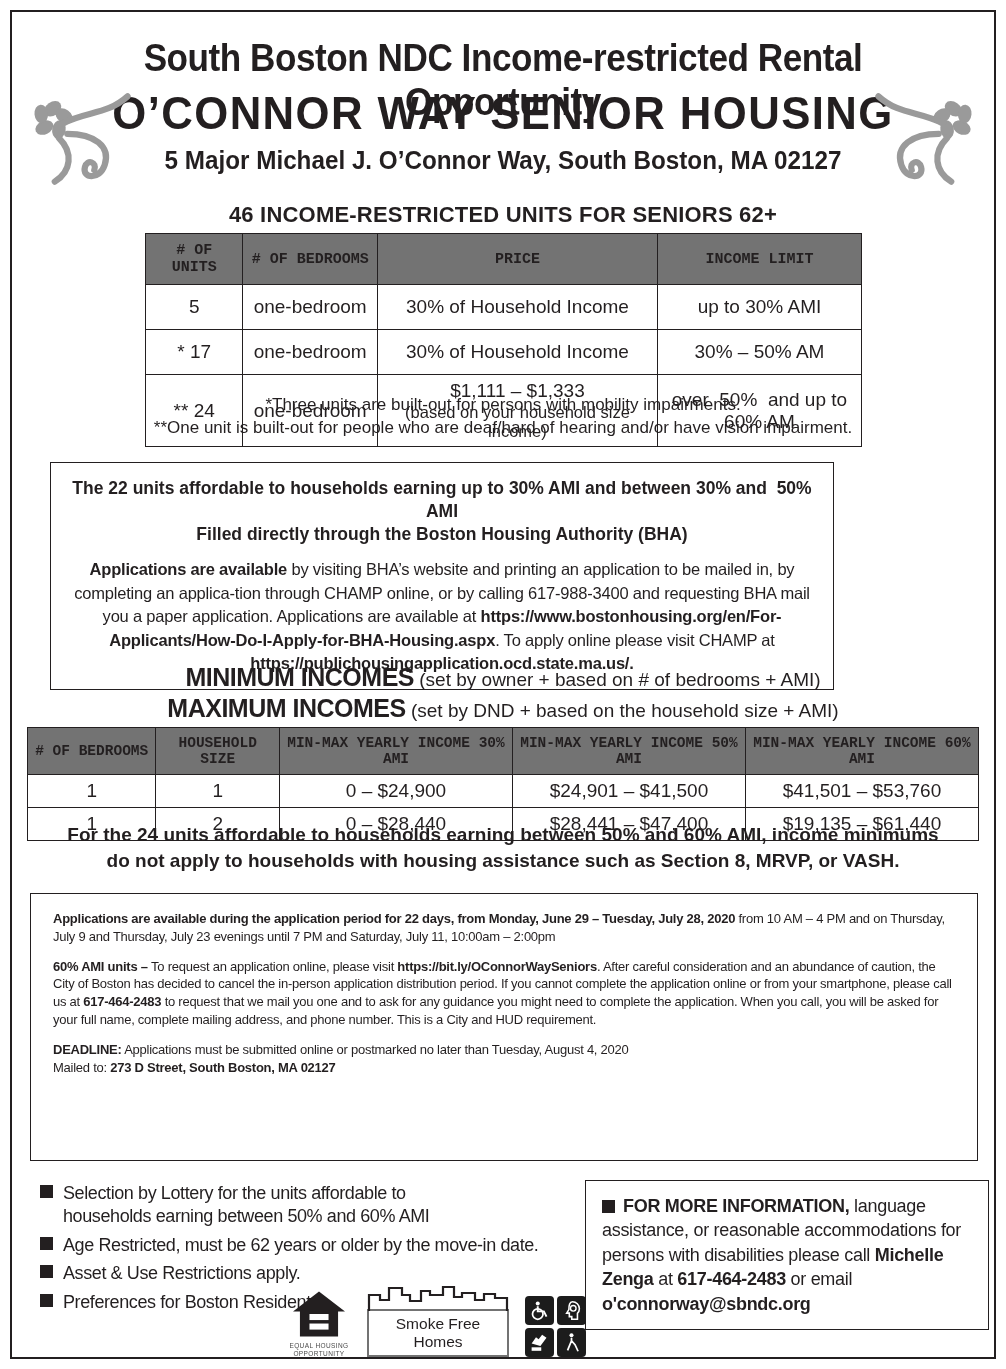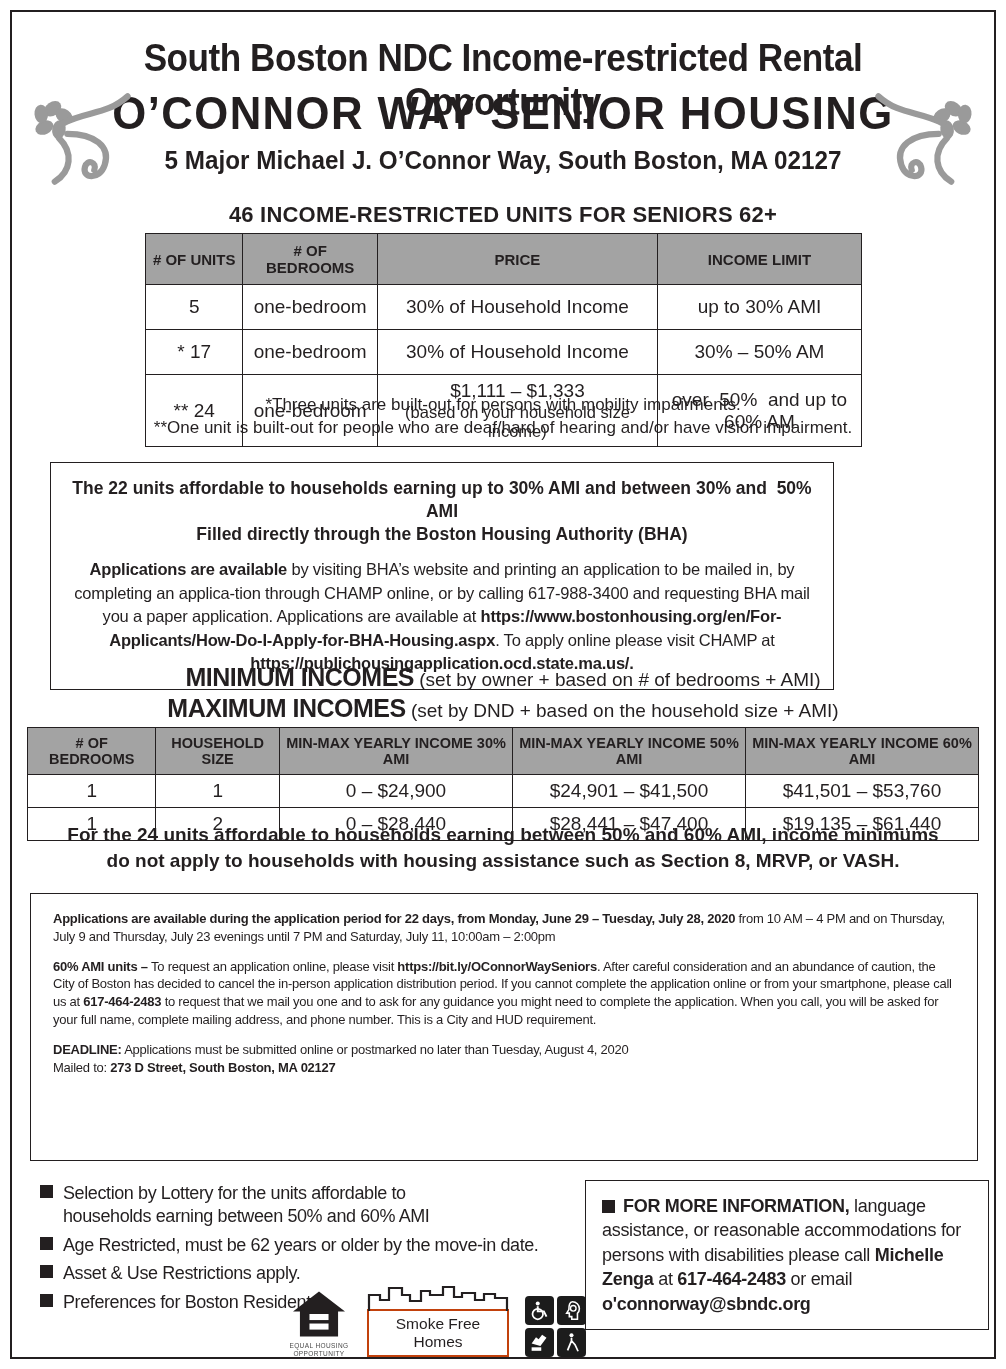--- a/index.html
+++ b/index.html
@@ -13,21 +13,21 @@
   .title1{top:36px;font-size:39px;font-weight:bold;letter-spacing:-0.5px;transform:scaleX(0.9);}
   .title2{top:86px;font-size:46px;font-weight:bold;letter-spacing:1.5px;transform:scaleX(0.95);}
   .address{top:146px;font-size:25px;font-weight:bold;transform:scaleX(0.97);}
   .orn{position:absolute;top:88px;width:118px;height:104px;}
   .orn-left{left:28px;}
   .orn-right{right:28px;transform:scaleX(-1);}
   .units-title{top:202px;font-size:22px;font-weight:bold;letter-spacing:0.2px;}
 
   table{border-collapse:collapse;position:absolute;}
   th,td{border:1.6px solid #231f20;text-align:center;vertical-align:middle;}
-  th{background:#a3a3a3;font-weight:bold;}
+  th{background:#737373;font-weight:bold;font-family:Liberation Mono, monospace;}
   .table1{top:233px;left:145px;width:717px;}
   .table1 th{font-size:15px;padding:8px 4px;}
   .table1 td{font-size:19px;padding:11px 4px;}
   .cellsmall{font-size:16.5px;margin-top:1px;}
   .ws{white-space:pre-wrap;}
   .footnotes{top:394px;font-size:17px;line-height:1.35;}
 
   .bha-box{position:absolute;top:462px;left:50px;width:784px;min-height:176px;border:1.6px solid #231f20;
     box-sizing:border-box;padding:14px 16px;text-align:center;}
   .bha-head{font-size:17.5px;font-weight:bold;line-height:1.32;}
@@ -53,21 +53,21 @@
   .bullet{display:flex;margin-bottom:5px;}
   .sq{width:13px;height:13px;background:#231f20;margin:3px 10px 0 0;flex:none;display:inline-block;}
   .info-box{position:absolute;top:1180px;left:585px;width:404px;border:1.6px solid #231f20;box-sizing:border-box;
     padding:13px 16px;font-size:18px;line-height:1.36;letter-spacing:-0.3px;}
   .info-box .sq{vertical-align:-1px;margin:0 8px 0 0;}
 
   .logos{position:absolute;top:1283px;left:287px;display:flex;align-items:flex-end;gap:16px;}
   .eho{width:64px;text-align:center;}
   .eho-text{font-size:6.5px;letter-spacing:0.4px;line-height:1.15;color:#4a4a4a;margin-top:1px;}
   .sfh{width:142px;}
-  .sfh-box{border:2px solid #c2410c;padding:4px 10px;text-align:center;font-size:15.5px;background:#fff;}
+  .sfh-box{border:2px solid #737373;padding:4px 10px;text-align:center;font-size:15.5px;background:#fff;}
   .sfh svg{display:block;margin-bottom:-2px;}
   .access{display:grid;grid-template-columns:29px 29px;gap:3px;}
   .cell{width:29px;height:29px;background:#1c1c1c;border-radius:4px;display:flex;align-items:center;justify-content:center;}
 </style>
 </head>
 <body>
 
 <div class="page-border"></div>
 
 <div class="abs title1">South Boston NDC Income-restricted Rental Opportunity</div>

